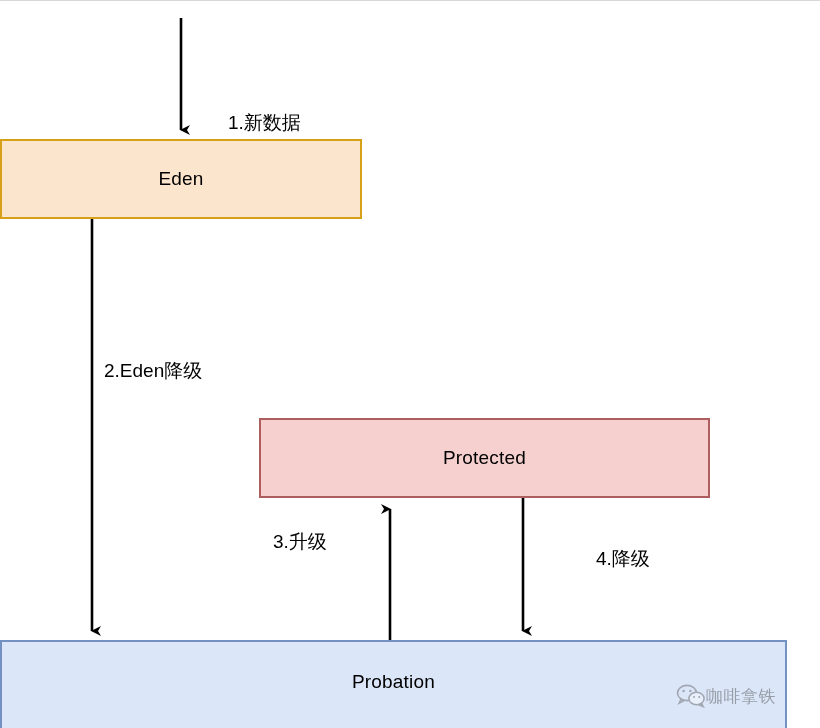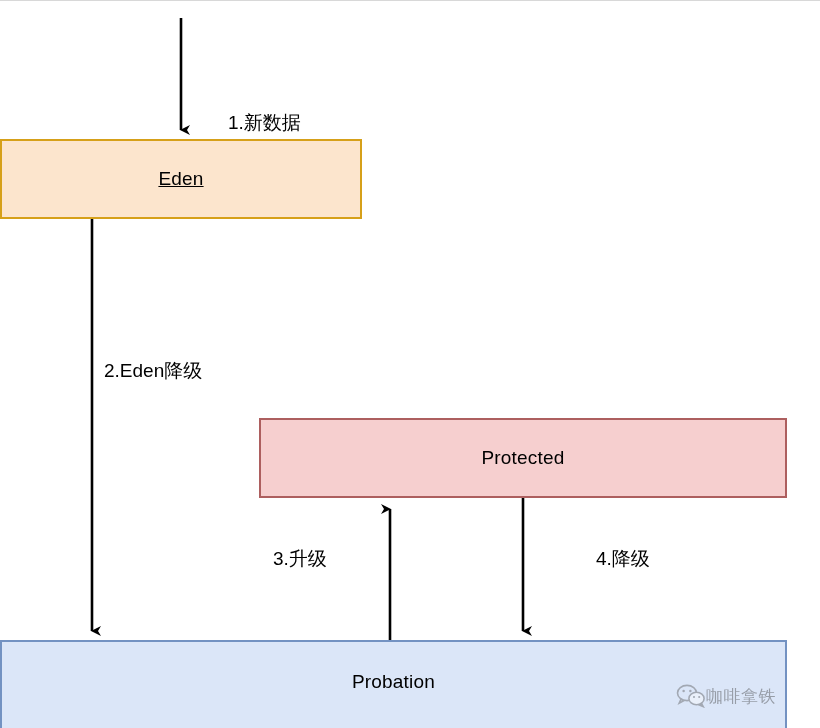--- a/index.html
+++ b/index.html
@@ -38,26 +38,25 @@
     color: #000000;
     letter-spacing: 0.2px;
   }
   #node-eden {
     left: 0px;
     top: 139px;
     width: 362px;
     height: 80px;
     background: #fce5cd;
     border: 2px solid #d6a019;
-    text-decoration: underline;
   }
   #node-protected {
     left: 259px;
     top: 418px;
-    width: 528px;
+    width: 451px;
     height: 80px;
     background: #f6cfcf;
     border: 2px solid #ad5f5f;
   }
   #node-probation {
     left: 0px;
     top: 640px;
     width: 787px;
     height: 104px;
     background: #dbe6f8;
@@ -66,21 +65,21 @@
     padding-top: 29px;
   }
   .edge-label {
     position: absolute;
     font-size: 19px;
     color: #000000;
     white-space: nowrap;
   }
   #label-new-data { left: 228px; top: 66px; margin-top: 44px; }
   #label-eden-demote { left: 104px; top: 358px; }
-  #label-promote { left: 273px; top: 546px; }
+  #label-promote { left: 273px; top: 529px; }
   #label-demote { left: 596px; top: 546px; }
   #watermark {
     position: absolute;
     left: 676px;
     top: 684px;
     display: flex;
     align-items: center;
     opacity: 0.42;
   }
   #watermark .wm-text {

